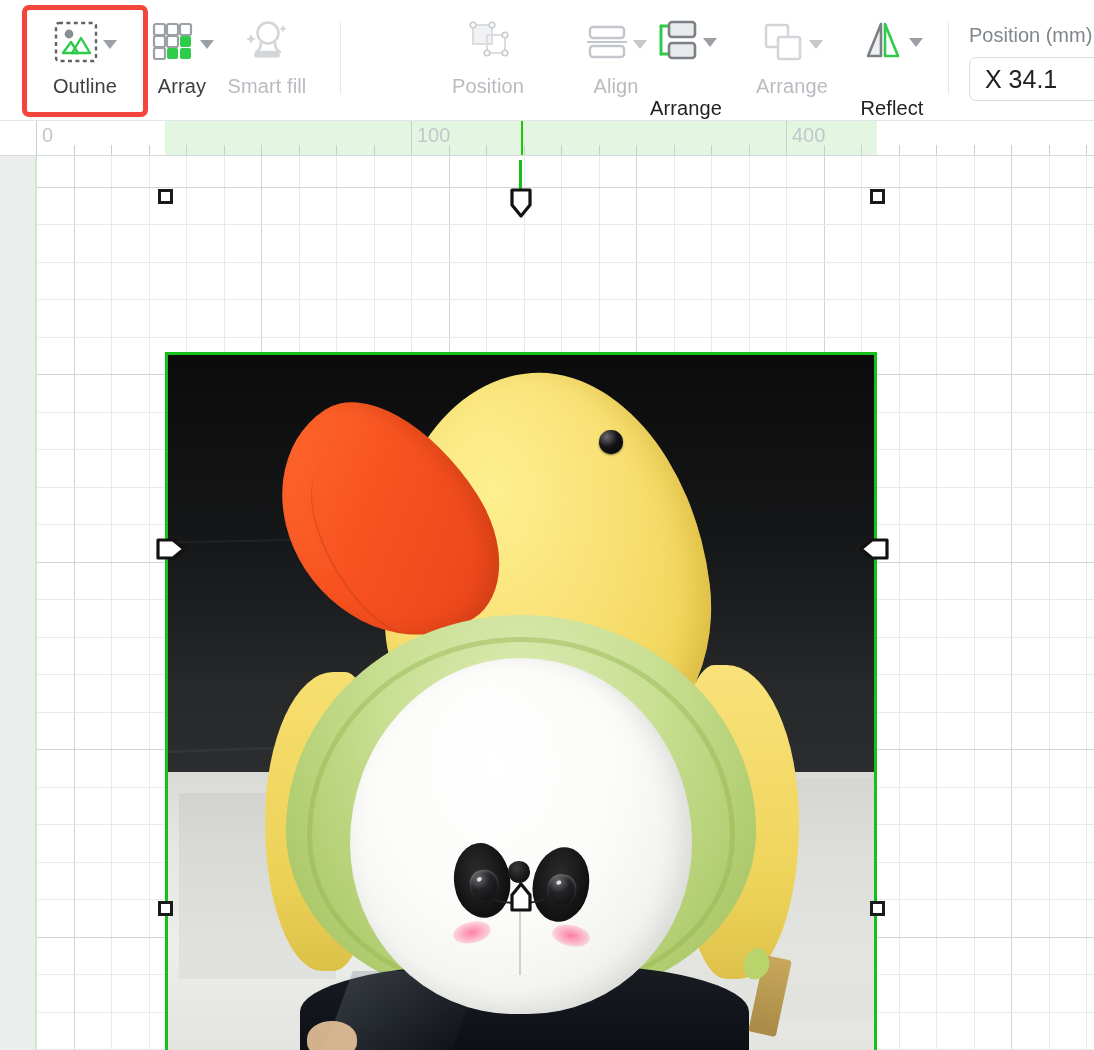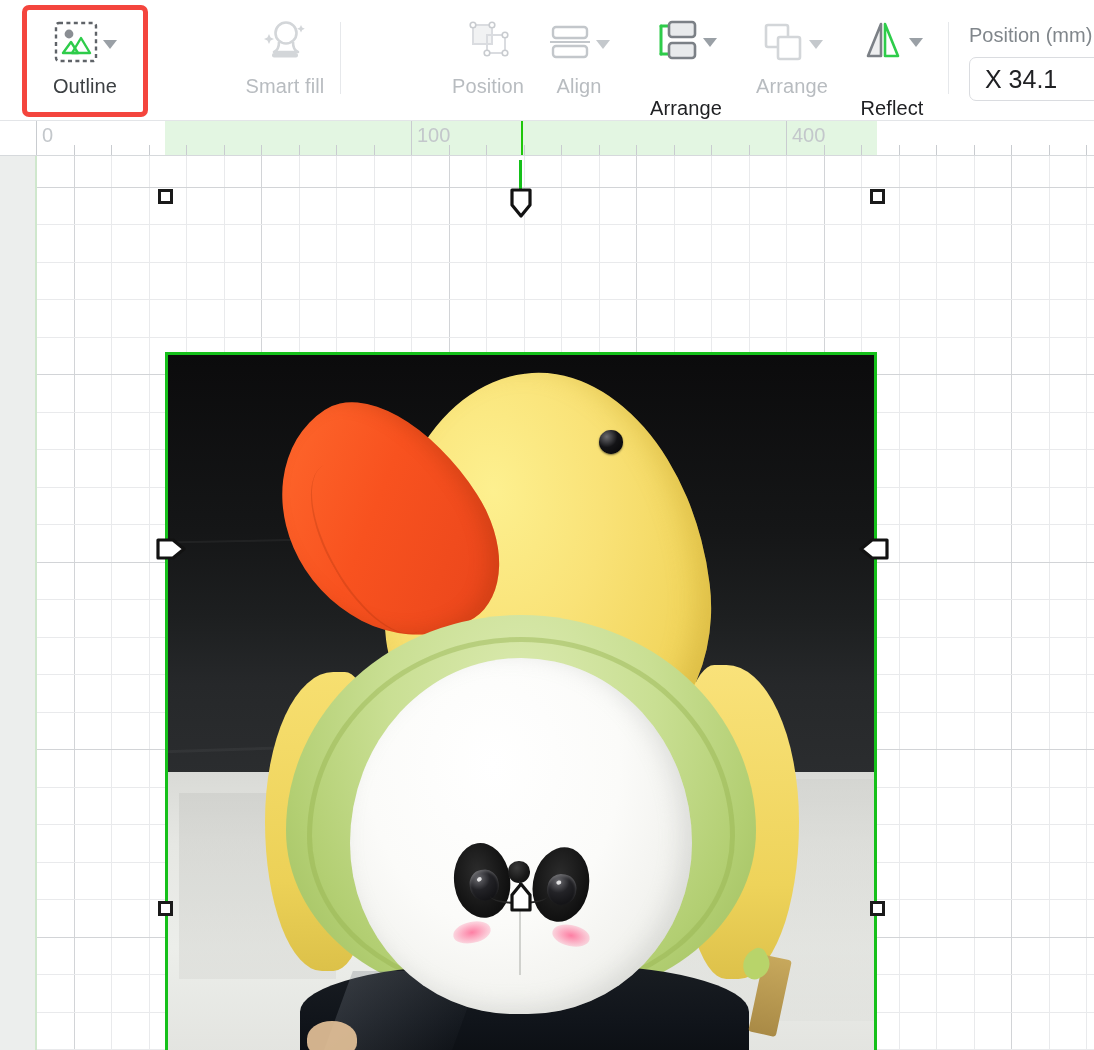--- a/index.html
+++ b/index.html
@@ -456,22 +456,41 @@
             <path d="M9 32 L17 21 L24 32 Z" fill="none" stroke="#2ecc4a" stroke-width="2.4" stroke-linejoin="round"></path>
             <path d="M18 32 L27 17 L36 32 Z" fill="none" stroke="#2ecc4a" stroke-width="2.4" stroke-linejoin="round"></path>
           </svg>
         </span>
         <span class="caret"></span>
       </div>
       <div class="tool-label">Outline</div>
     </div>
     <div class="highlight-box"></div>
 
-
-    <div class="tool-btn" style="left:233px;">
+    <div class="tool-btn" style="left:130px;">
+      <div class="tool-icon-row">
+        <span>
+          <svg width="44" height="42" viewBox="0 0 44 42">
+            <rect x="3" y="3" width="11" height="11" rx="2" fill="none" stroke="#9aa0a6" stroke-width="2.2"></rect>
+            <rect x="16" y="3" width="11" height="11" rx="2" fill="none" stroke="#9aa0a6" stroke-width="2.2"></rect>
+            <rect x="29" y="3" width="11" height="11" rx="2" fill="none" stroke="#9aa0a6" stroke-width="2.2"></rect>
+            <rect x="3" y="15" width="11" height="11" rx="2" fill="none" stroke="#9aa0a6" stroke-width="2.2"></rect>
+            <rect x="16" y="15" width="11" height="11" rx="2" fill="none" stroke="#9aa0a6" stroke-width="2.2"></rect>
+            <rect x="29" y="15" width="11" height="11" rx="2" fill="#2ecc4a"></rect>
+            <rect x="3" y="27" width="11" height="11" rx="2" fill="none" stroke="#9aa0a6" stroke-width="2.2"></rect>
+            <rect x="16" y="27" width="11" height="11" rx="2" fill="#2ecc4a"></rect>
+            <rect x="29" y="27" width="11" height="11" rx="2" fill="#2ecc4a"></rect>
+          </svg>
+        </span>
+        <span class="caret"></span>
+      </div>
+      <div class="tool-label">Array</div>
+    </div>
+
+    <div class="tool-btn" style="left:215px;">
       <div class="tool-icon-row">
         <span>
           <svg width="46" height="44" viewBox="0 0 46 44">
             <circle cx="24" cy="13" r="10.5" fill="none" stroke="#d3d6d9" stroke-width="2.6"></circle>
             <path d="M17 22 Q17 30 12 32 L36 32 Q31 30 31 22" fill="none" stroke="#d3d6d9" stroke-width="2.6" stroke-linejoin="round"></path>
             <rect x="10" y="33" width="26" height="4.6" rx="2" fill="#d3d6d9"></rect>
             <path d="M7 14 l1.6 3.4 l3.4 1.6 l-3.4 1.6 l-1.6 3.4 l-1.6 -3.4 l-3.4 -1.6 l3.4 -1.6 z" fill="#d3d6d9"></path>
             <path d="M39 5 l1.2 2.6 l2.6 1.2 l-2.6 1.2 l-1.2 2.6 l-1.2 -2.6 l-2.6 -1.2 l2.6 -1.2 z" fill="#d3d6d9"></path>
           </svg>
         </span>
@@ -492,21 +511,21 @@
             <circle cx="26" cy="4" r="2.8" fill="#fff" stroke="#c8cbcf" stroke-width="1.6"></circle>
             <circle cx="21" cy="32" r="2.8" fill="#fff" stroke="#c8cbcf" stroke-width="1.6"></circle>
             <circle cx="39" cy="32" r="2.8" fill="#fff" stroke="#c8cbcf" stroke-width="1.6"></circle>
             <circle cx="39" cy="14" r="2.8" fill="#fff" stroke="#c8cbcf" stroke-width="1.6"></circle>
           </svg>
         </span>
       </div>
       <div class="tool-label disabled">Position</div>
     </div>
 
-    <div class="tool-btn" style="left:527px;align-items:center;">
+    <div class="tool-btn" style="left:564px;align-items:center;">
       <div class="tool-icon-row">
         <span>
           <svg width="42" height="42" viewBox="0 0 42 42">
             <rect x="4" y="6" width="34" height="11" rx="3" fill="none" stroke="#c3c7cb" stroke-width="2.4"></rect>
             <line x1="1" y1="21" x2="41" y2="21" stroke="#c3c7cb" stroke-width="2.2"></line>
             <rect x="4" y="25" width="34" height="11" rx="3" fill="none" stroke="#c3c7cb" stroke-width="2.4"></rect>
           </svg>
         </span>
         <span class="caret dim"></span>
       </div>

